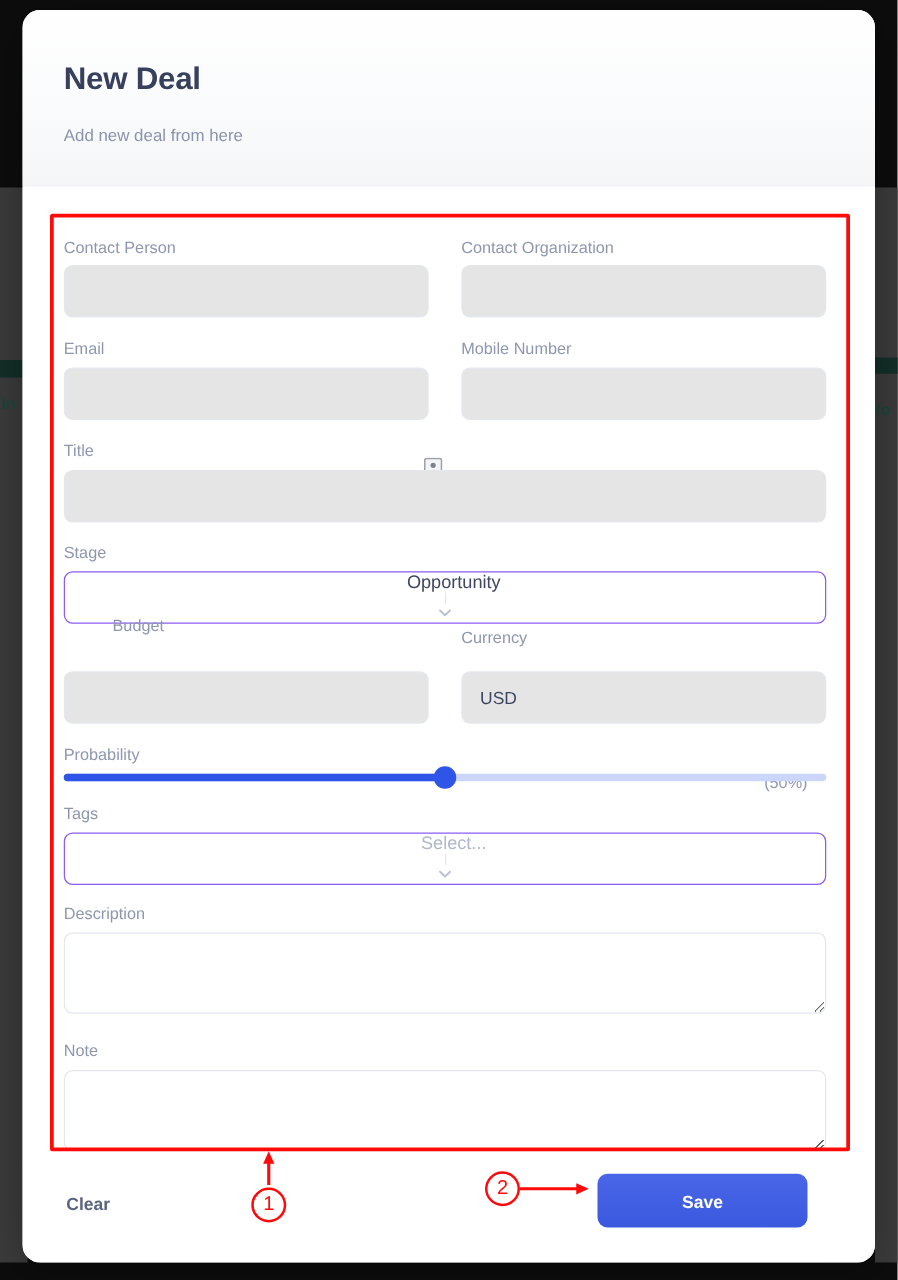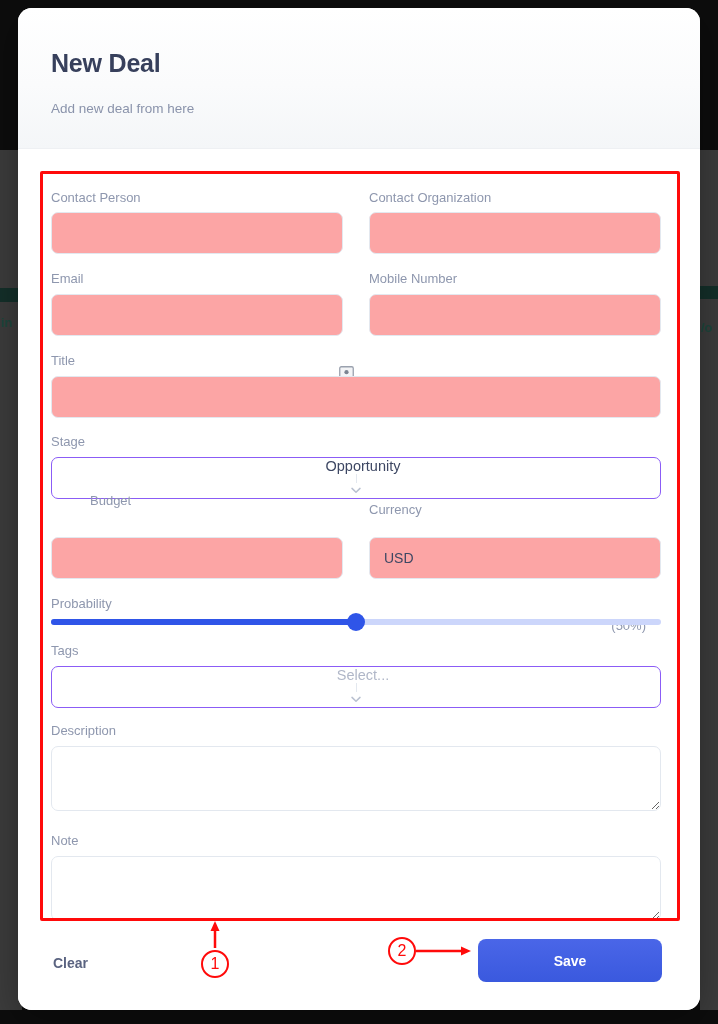--- a/index.html
+++ b/index.html
@@ -74,21 +74,21 @@
     background: #ffffff;
   }
   .fld-label {
     position: absolute;
     font-size: 13px;
     color: #8e97ae;
     white-space: nowrap;
   }
   .fld-input {
     position: absolute;
-    background: #fca5a5;
+    background: #e5e5e5;
     border: 1px solid #e3e8ef;
     border-radius: 7px;
     height: 42px;
     font-size: 14px;
     color: #3d4763;
     padding: 0 14px;
     outline: none;
     font-family: "Liberation Sans", sans-serif;
   }
   .fld-input::placeholder { color: #b4bbcc; }
@@ -186,21 +186,21 @@
     color: #5a6380;
     background: none;
     border: none;
     cursor: pointer;
     padding: 6px 2px;
     font-family: "Liberation Sans", sans-serif;
   }
   #save-button {
     position: absolute;
     left: 460px; top: 9px;
-    width: 184px; height: 43px;
+    width: 168px; height: 43px;
     background: #3b5bdb;
     background: linear-gradient(180deg,#4a66e8 0%, #3a59de 100%);
     color: #fff;
     font-size: 14px;
     font-weight: 700;
     border: none;
     border-radius: 8px;
     cursor: pointer;
     font-family: "Liberation Sans", sans-serif;
   }

